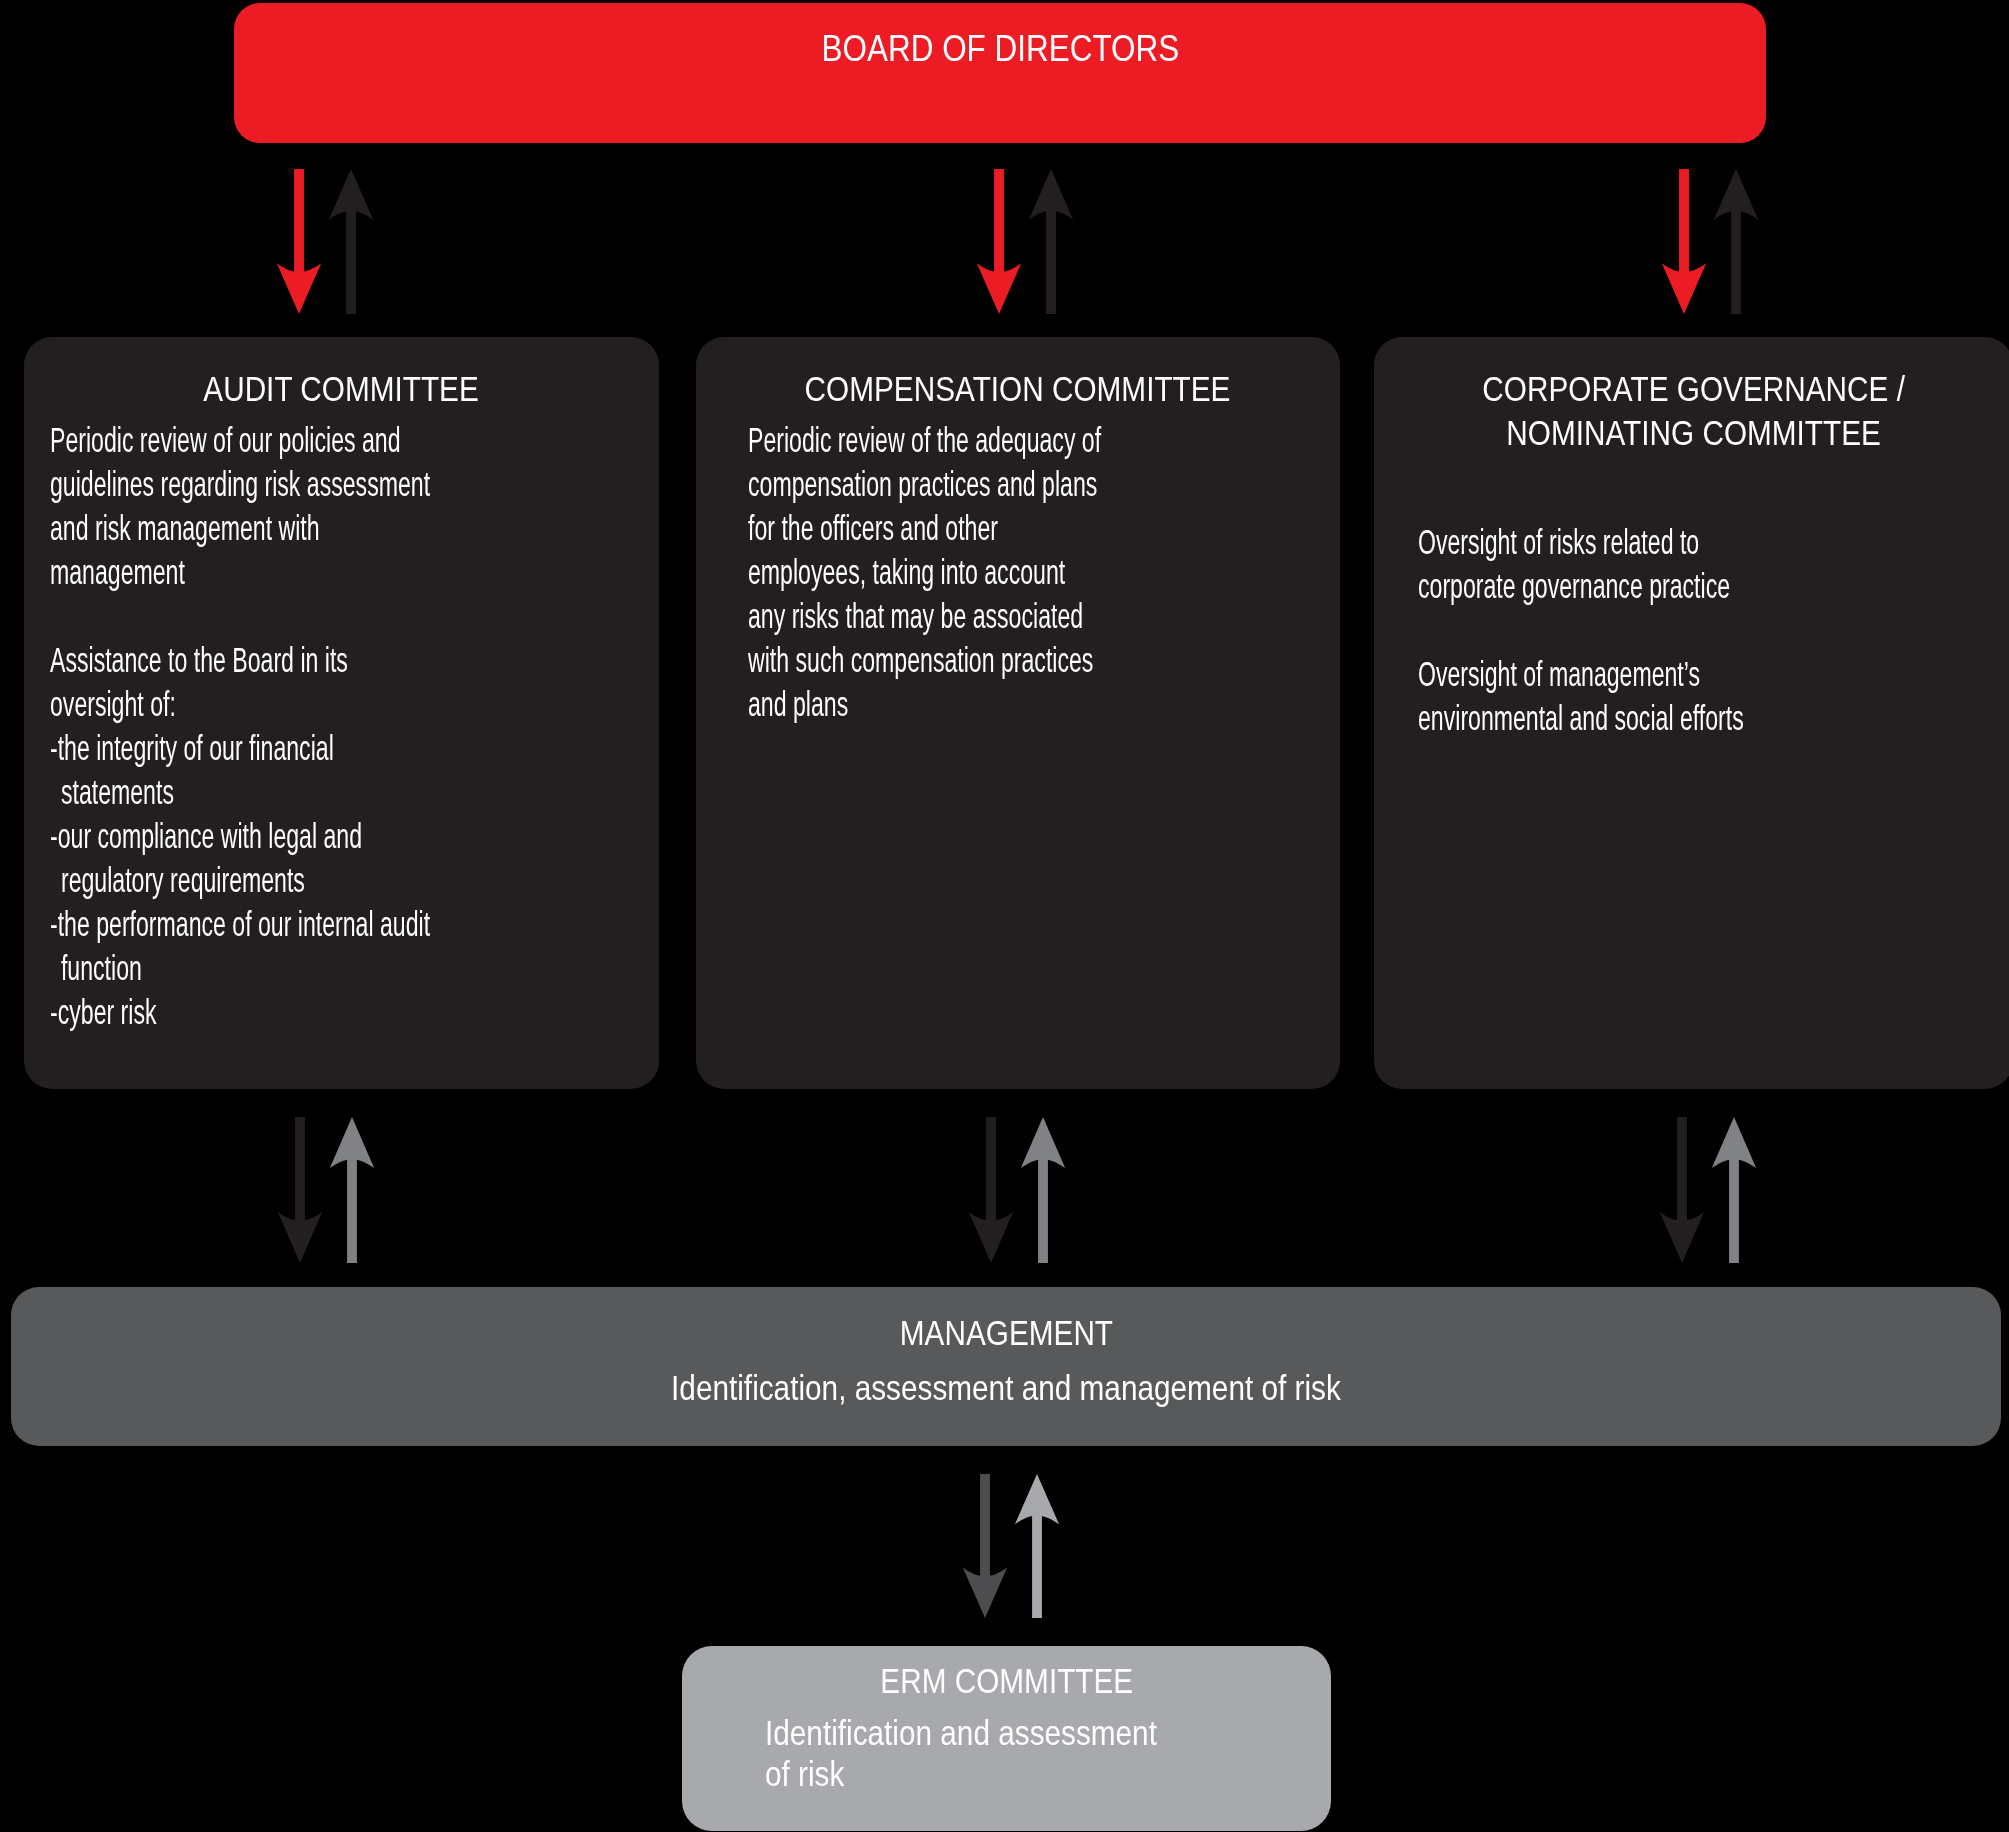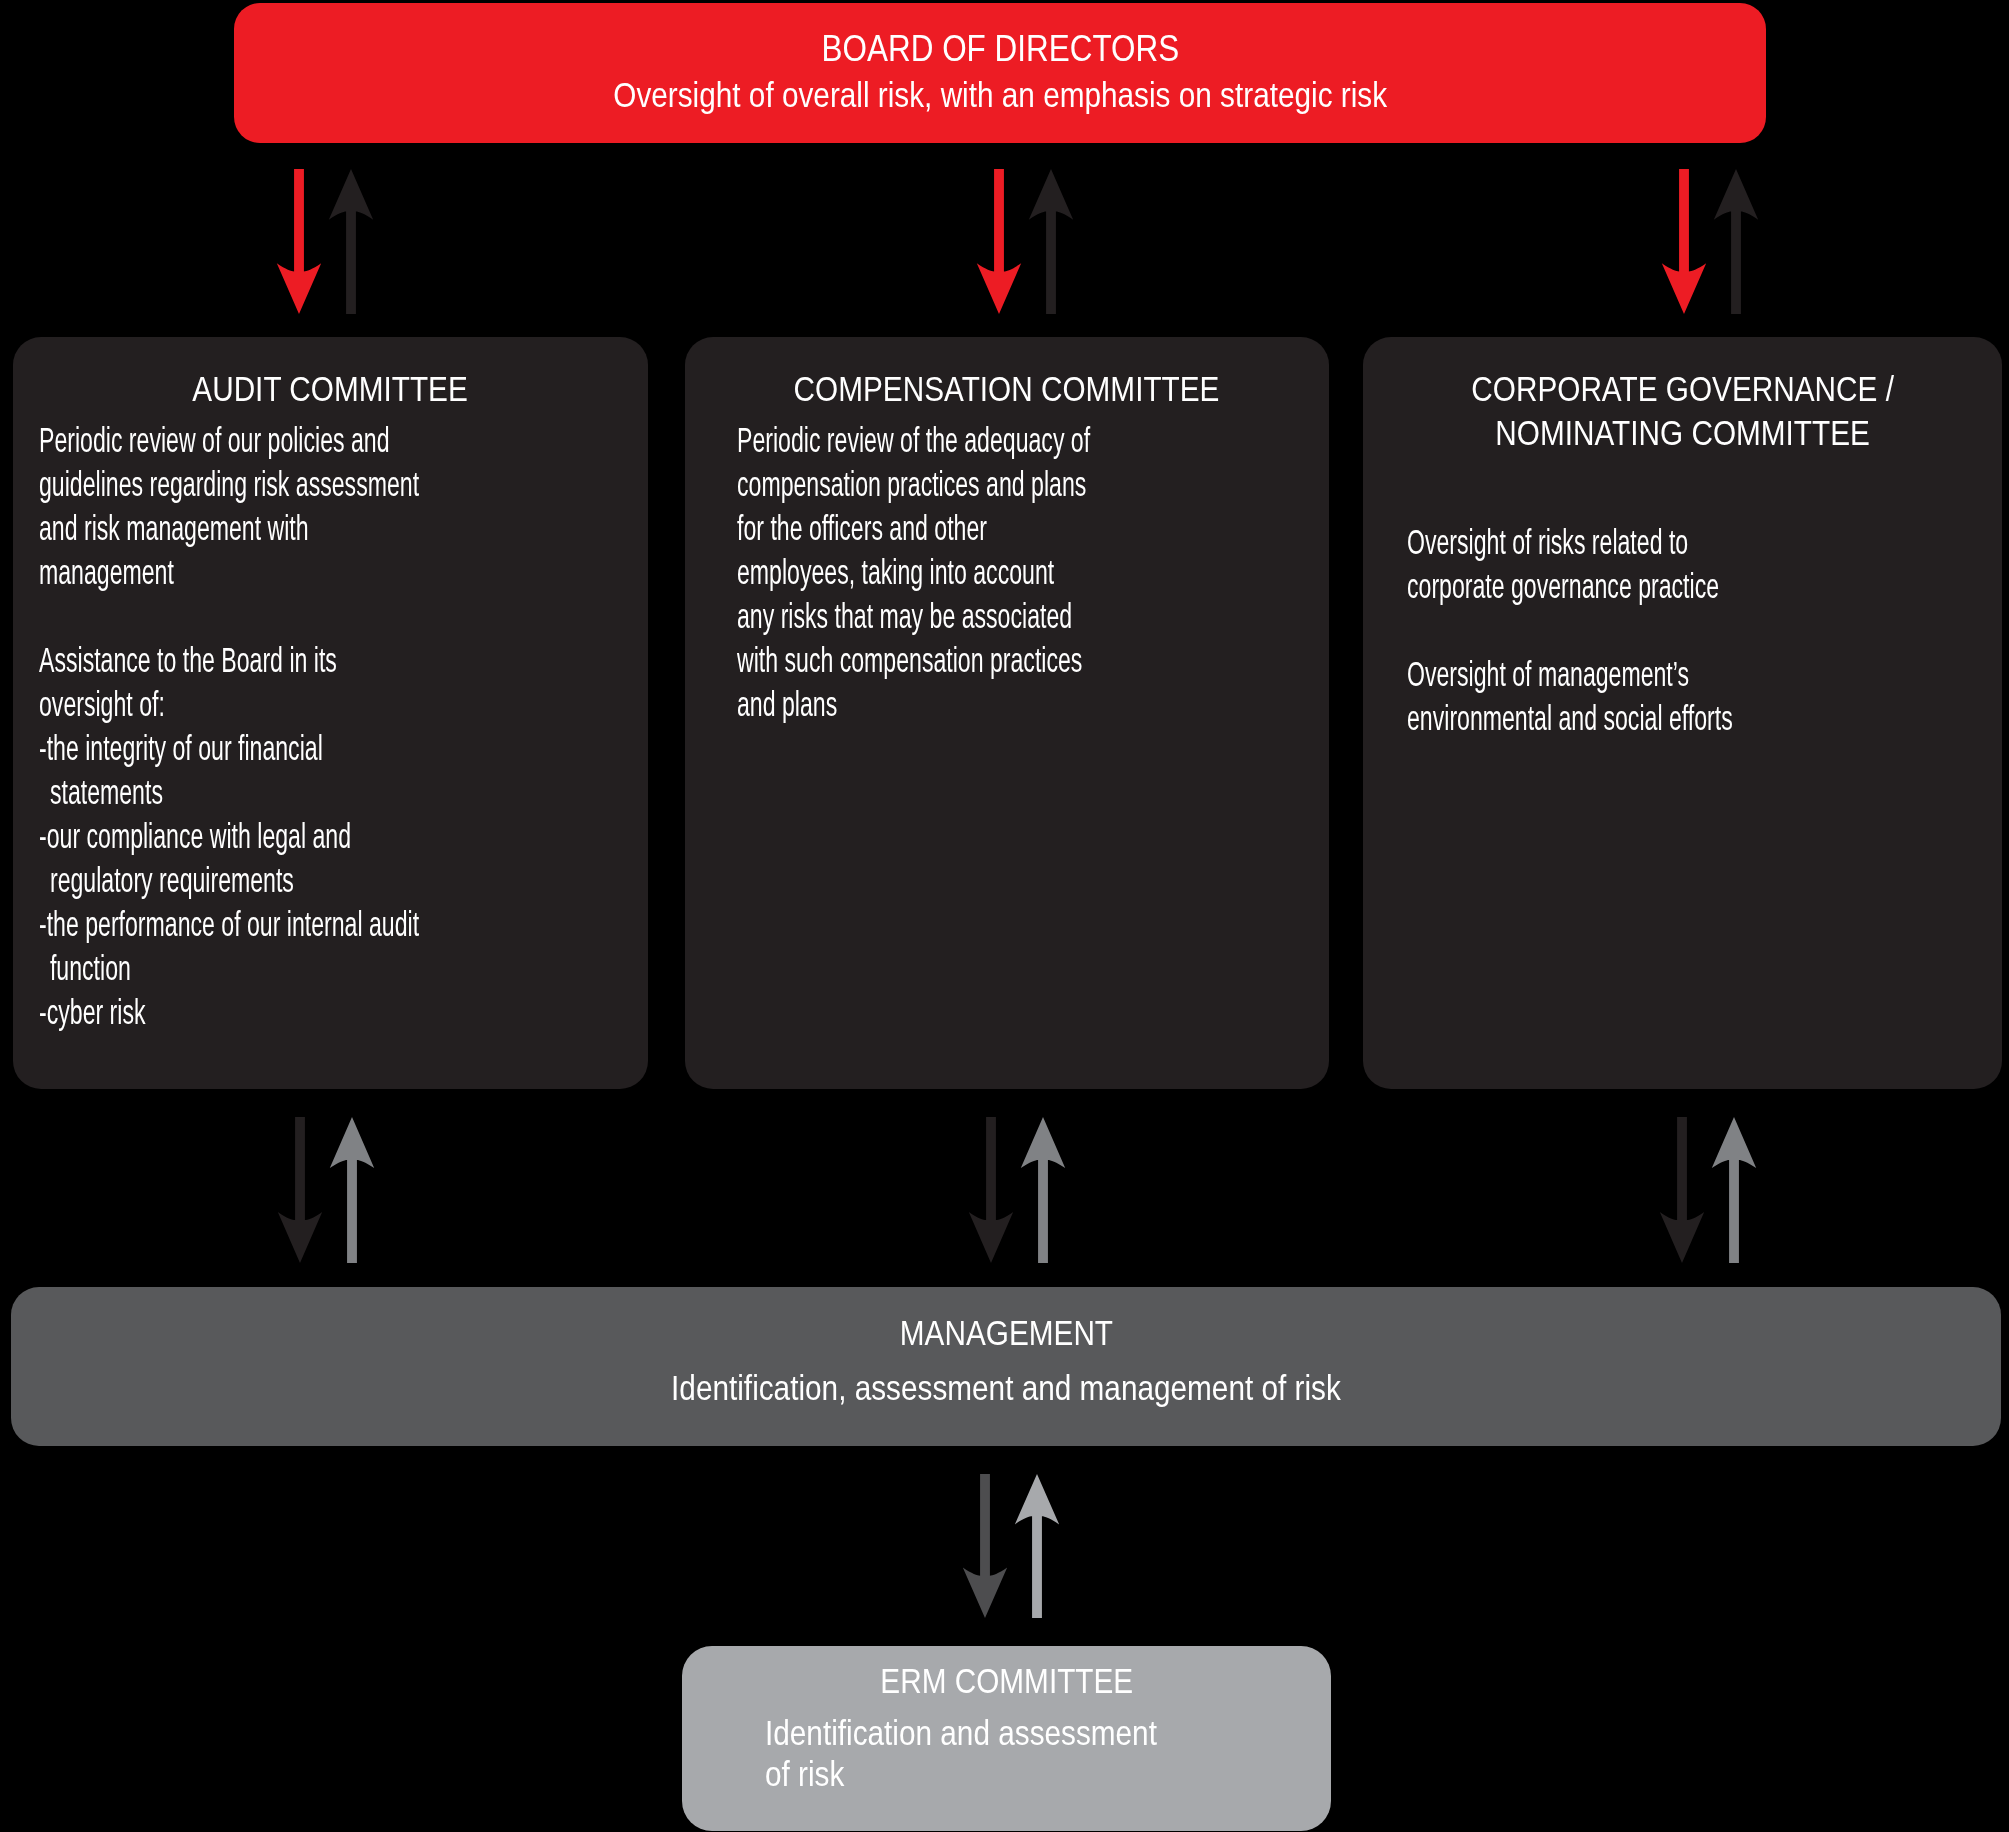--- a/index.html
+++ b/index.html
@@ -15,21 +15,21 @@
   .box{position:absolute;box-sizing:border-box;color:#fff;}
   
   .board{left:234px;top:2.8px;width:1532px;height:140px;background:var(--red);
     border-radius:26px;padding-top:22px;}
   .cline{display:flex;justify-content:center;}
   .tx{display:inline-block;white-space:pre;text-align:center;
     transform:scaleX(0.85);transform-origin:center top;}
   .board-title .tx{font-size:37px;line-height:48px;}
   .board-sub .tx{font-size:35px;line-height:44px;}
   
-  .committee{top:337px;height:752px;background:var(--black);border-radius:28px;}
+  .committee{top:337px;height:752px;background:var(--black);border-radius:28px;margin-left:11px;}
   .committee-audit{left:13px;width:635px;}
   .committee-comp{left:685px;width:644px;}
   .committee-corp{left:1363px;width:639px;}
   .committee .title-wrap{padding-top:29.5px;display:flex;justify-content:center;}
   .committee .tx{font-size:35px;line-height:44px;}
   .c-body{margin-top:7.4px;width:886px;font-size:35px;line-height:44px;
     transform:scaleX(0.66);transform-origin:0 0;}
   .committee-audit .c-body{margin-left:26px;}
   .committee-comp  .c-body{margin-left:52px;}
   .committee-corp  .c-body{margin-left:44px;margin-top:65px;}
@@ -59,23 +59,20 @@
   .arrow{width:46px;display:block;}
 </style>
 </head>
 <body>
 
 <div class="canvas">
 
   <section class="box board">
     <div class="cline board-title">
       <span class="tx">BOARD OF DIRECTORS</span>
-    </div>
-    <div class="cline board-sub">
-      <span class="tx">Oversight of overall risk, with an emphasis on strategic risk</span>
     </div>
   </section>
 
   <div class="arrow-pair row1 p1a">
     <svg class="arrow" viewBox="0 0 56 160" preserveAspectRatio="none">
       <path d="M28 160 L55 104 C44 111 37 113 34 113 L34 0 L22 0 L22 113 C19 113 12 111 1 104 Z" fill="#ED1C24"></path>
     </svg>
     <svg class="arrow" viewBox="0 0 56 160" preserveAspectRatio="none">
       <path d="M28 0 L55 56 C44 49 37 47 34 47 L34 160 L22 160 L22 47 C19 47 12 49 1 56 Z" fill="#231F20"></path>
     </svg>

